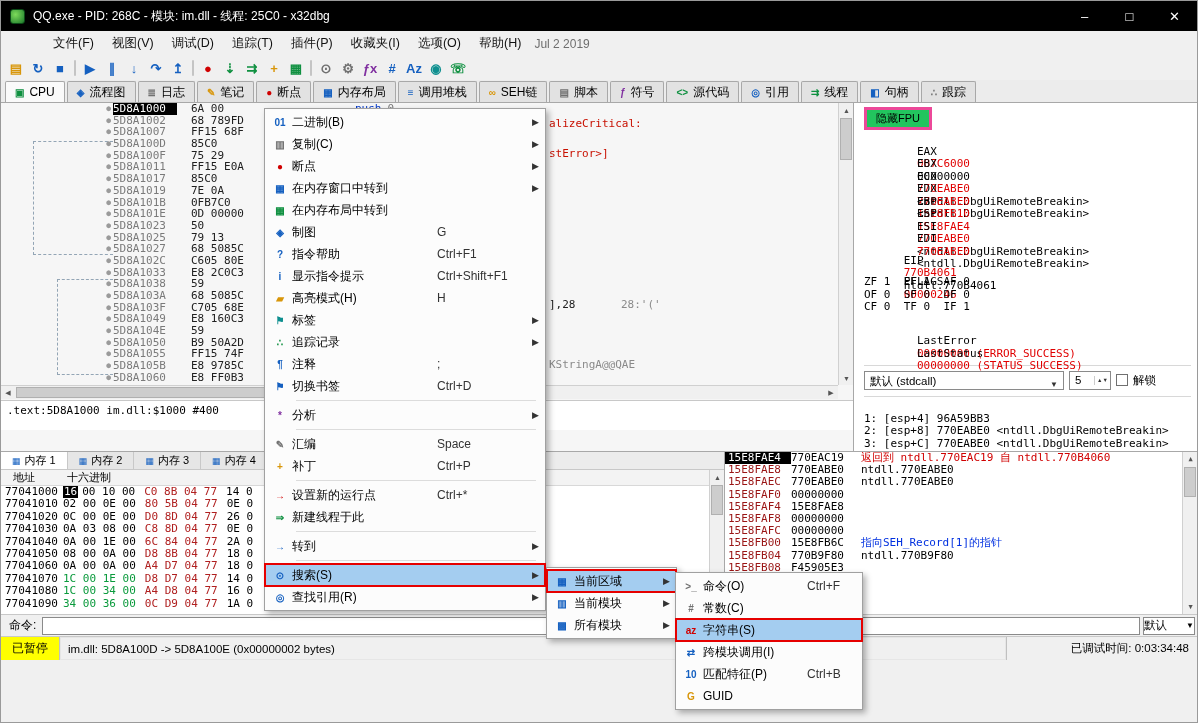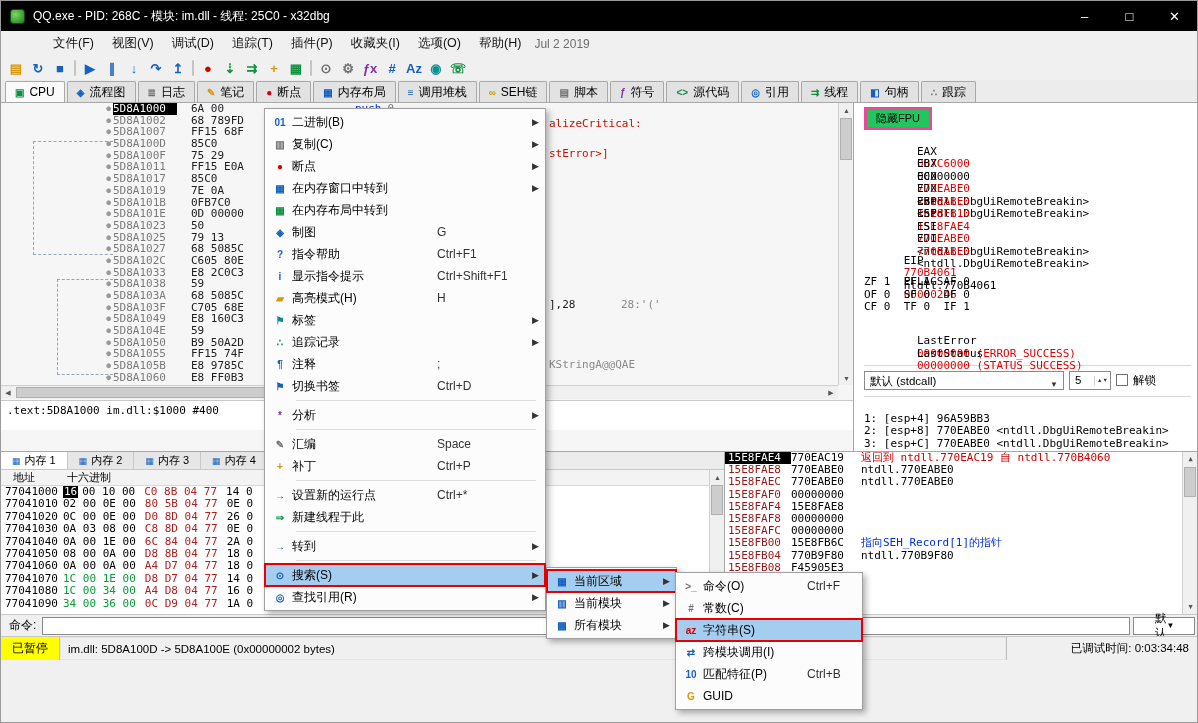--- a/index.html
+++ b/index.html
@@ -94,21 +94,21 @@
   .st-com{flex:1;}
   .com-red{color:#d00000;}
   .com-blue{color:#0030e0;}
   .com-k{color:#000;}
   .stack-vscroll{position:absolute;right:0;top:0;bottom:0;width:15px;background:#f0f0f0;border-left:1px solid #d0d0d0;}
 
   
   .command-row{position:absolute;left:0;top:613px;right:0;height:22px;display:flex;align-items:center;background:#f0f0f0;border-top:1px solid #c8c8c8;padding:0 2px;}
   .cmd-label{font-size:12px;padding:0 6px;}
   .cmd-input{flex:1;height:18px;border:1px solid #8a8a8a;background:#fff;font-family:"DejaVu Sans Mono",monospace;font-size:11px;padding:0 4px;}
-  .cmd-combo{width:62px;height:18px;border:1px solid #8a8a8a;background:#fff;display:flex;align-items:center;padding:0 21px;font-size:11.5px;margin-left:3px;}
+  .cmd-combo{width:52px;height:18px;border:1px solid #8a8a8a;background:#fff;display:flex;align-items:center;padding:0 0;font-size:11.5px;margin-left:3px;}
   .cmd-combo .carr{margin-left:auto;font-size:8px;}
   .statusbar{position:absolute;left:0;top:635px;right:0;height:24px;background:#f0f0f0;border-top:1px solid #c8c8c8;display:flex;align-items:stretch;font-size:12px;}
   .status-badge{background:#ffff00;color:#000;display:flex;align-items:center;padding:0 11px;border-right:1px solid #c0c0c0;}
   .status-msg{flex:1;display:flex;align-items:center;padding:0 8px;border-right:1px solid #c0c0c0;box-shadow:inset 0 0 0 1px #e6e6e6;font-size:11.5px;}
   .status-time{width:190px;display:flex;align-items:center;justify-content:flex-end;padding:0 8px;font-size:11.5px;}
 
   
   .ctx{position:absolute;background:#fcfcfc;border:1px solid #a0a0a0;box-shadow:3px 3px 6px rgba(0,0,0,.3);z-index:50;padding:2px 0;}
   .mi{height:22px;display:flex;align-items:center;font-size:12px;padding:0 3px;white-space:nowrap;}
   .mi .ic{width:24px;text-align:center;font-size:10px;font-weight:bold;flex:none;}

